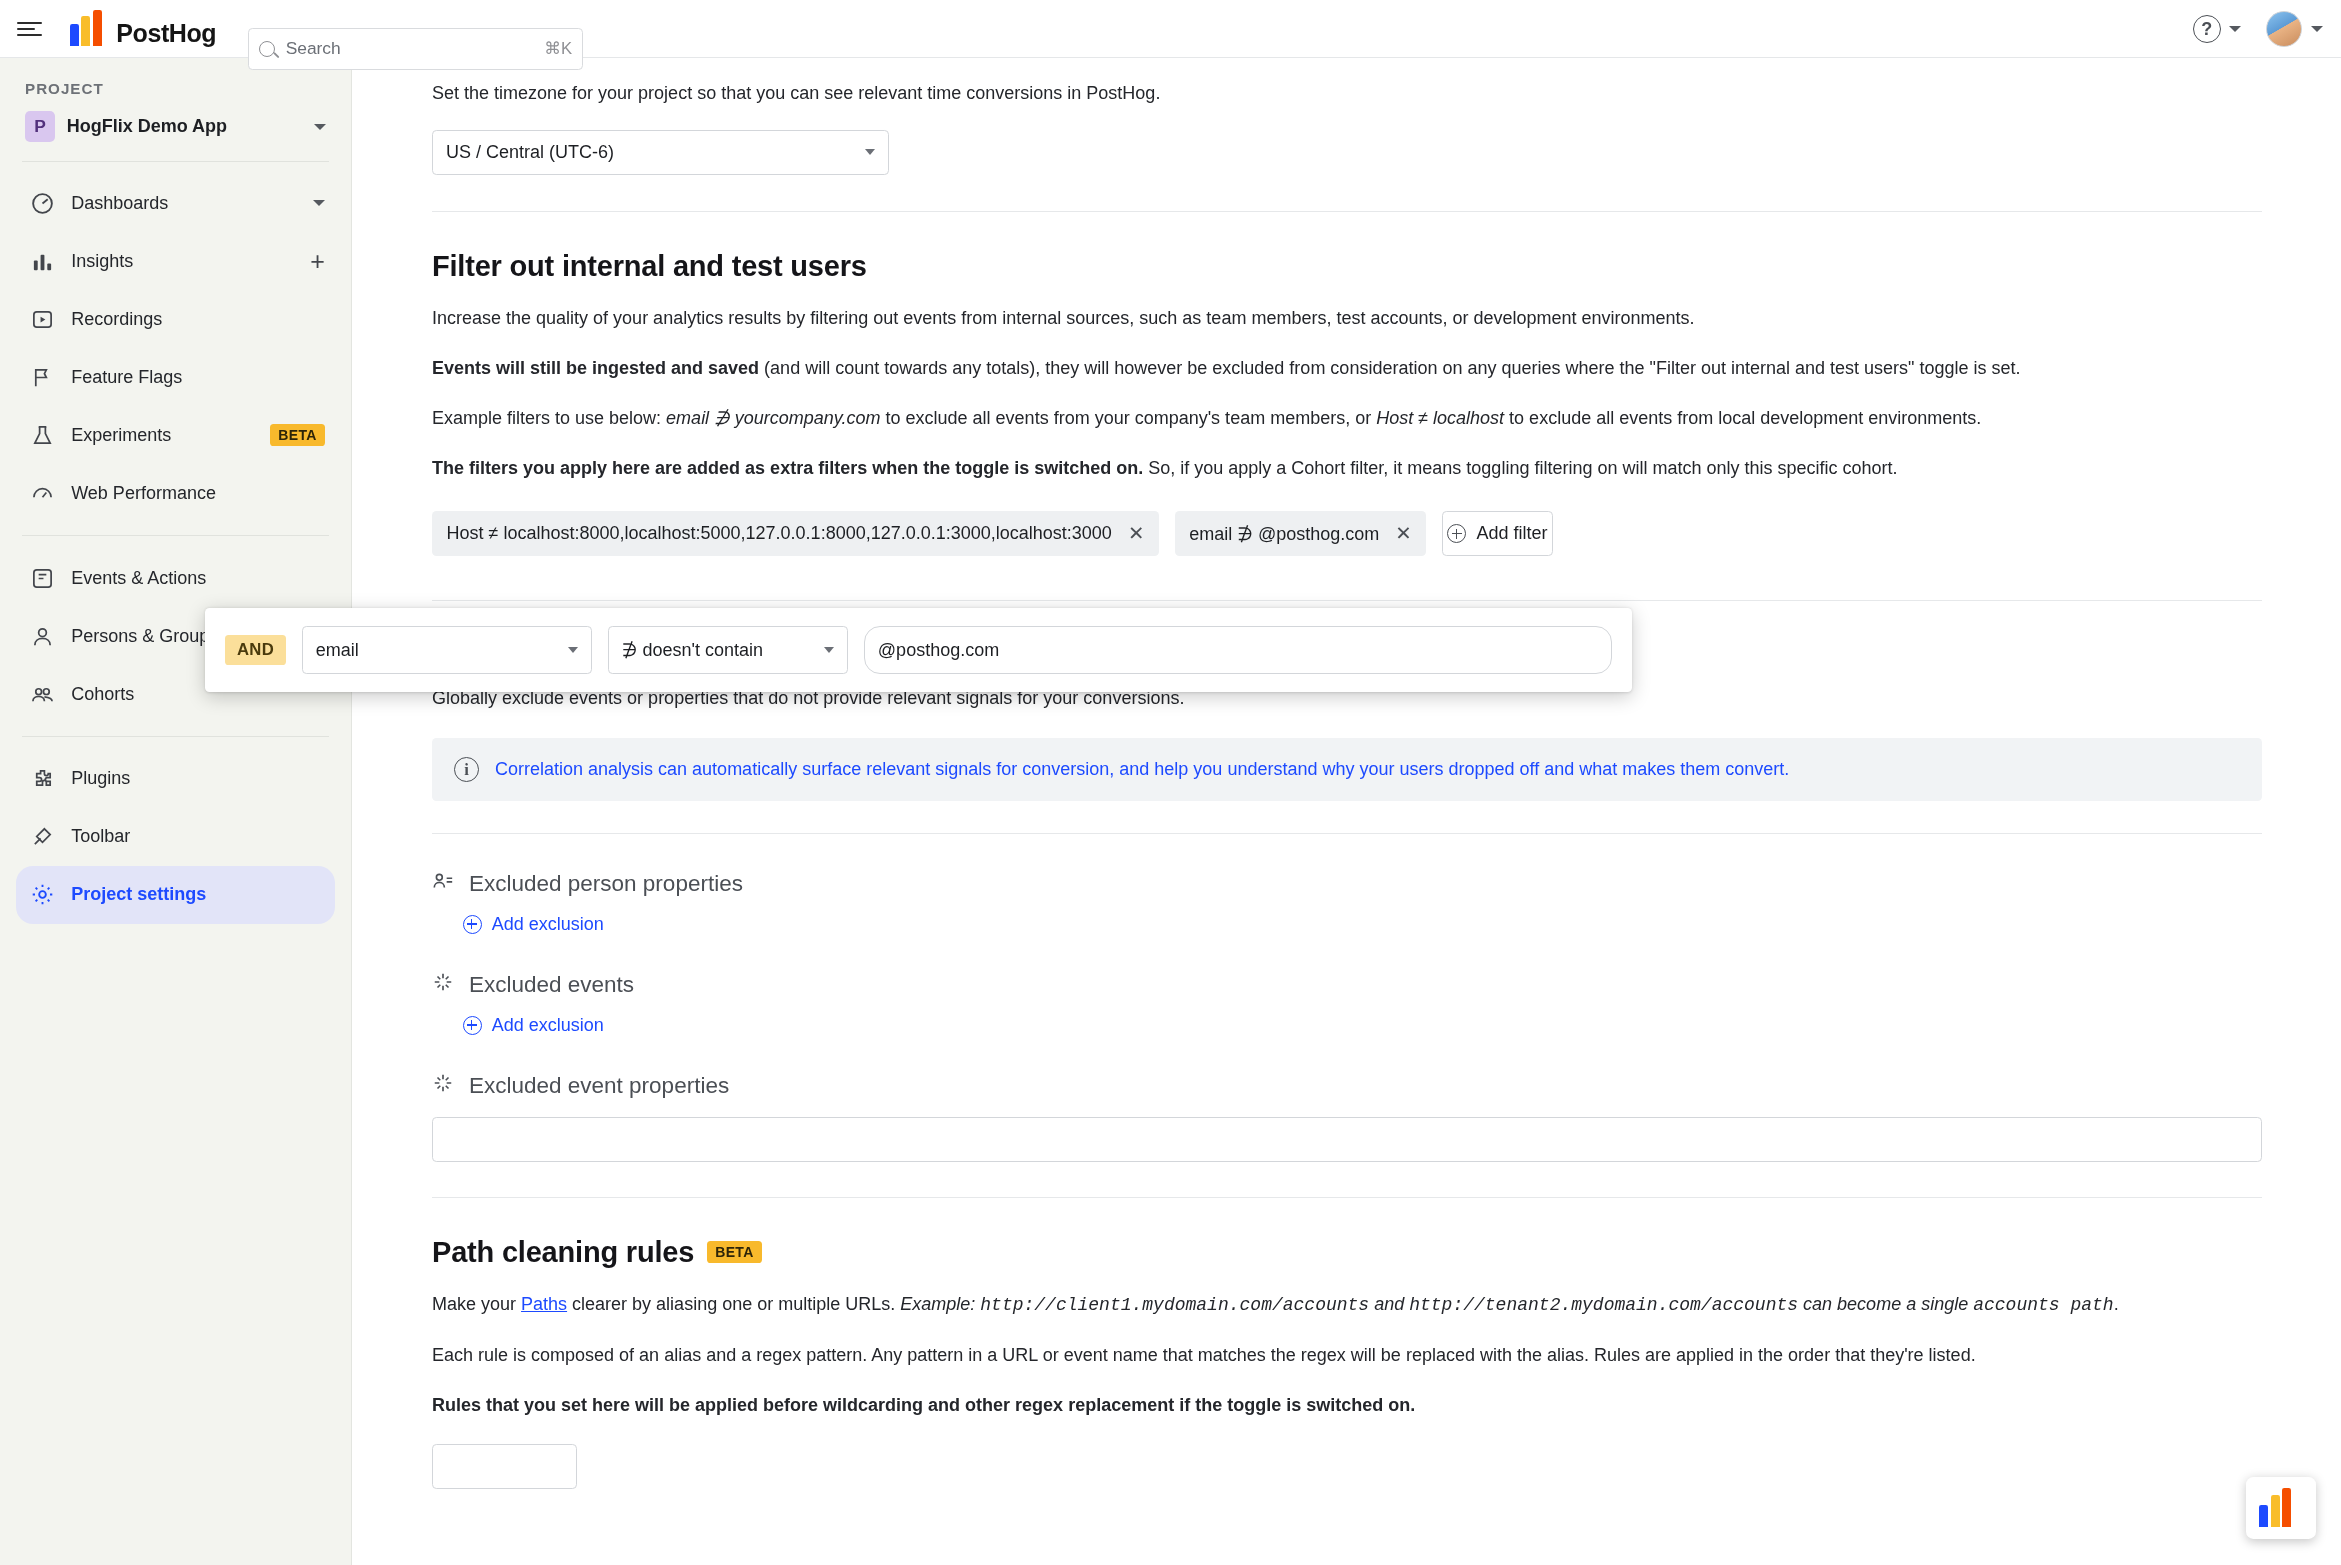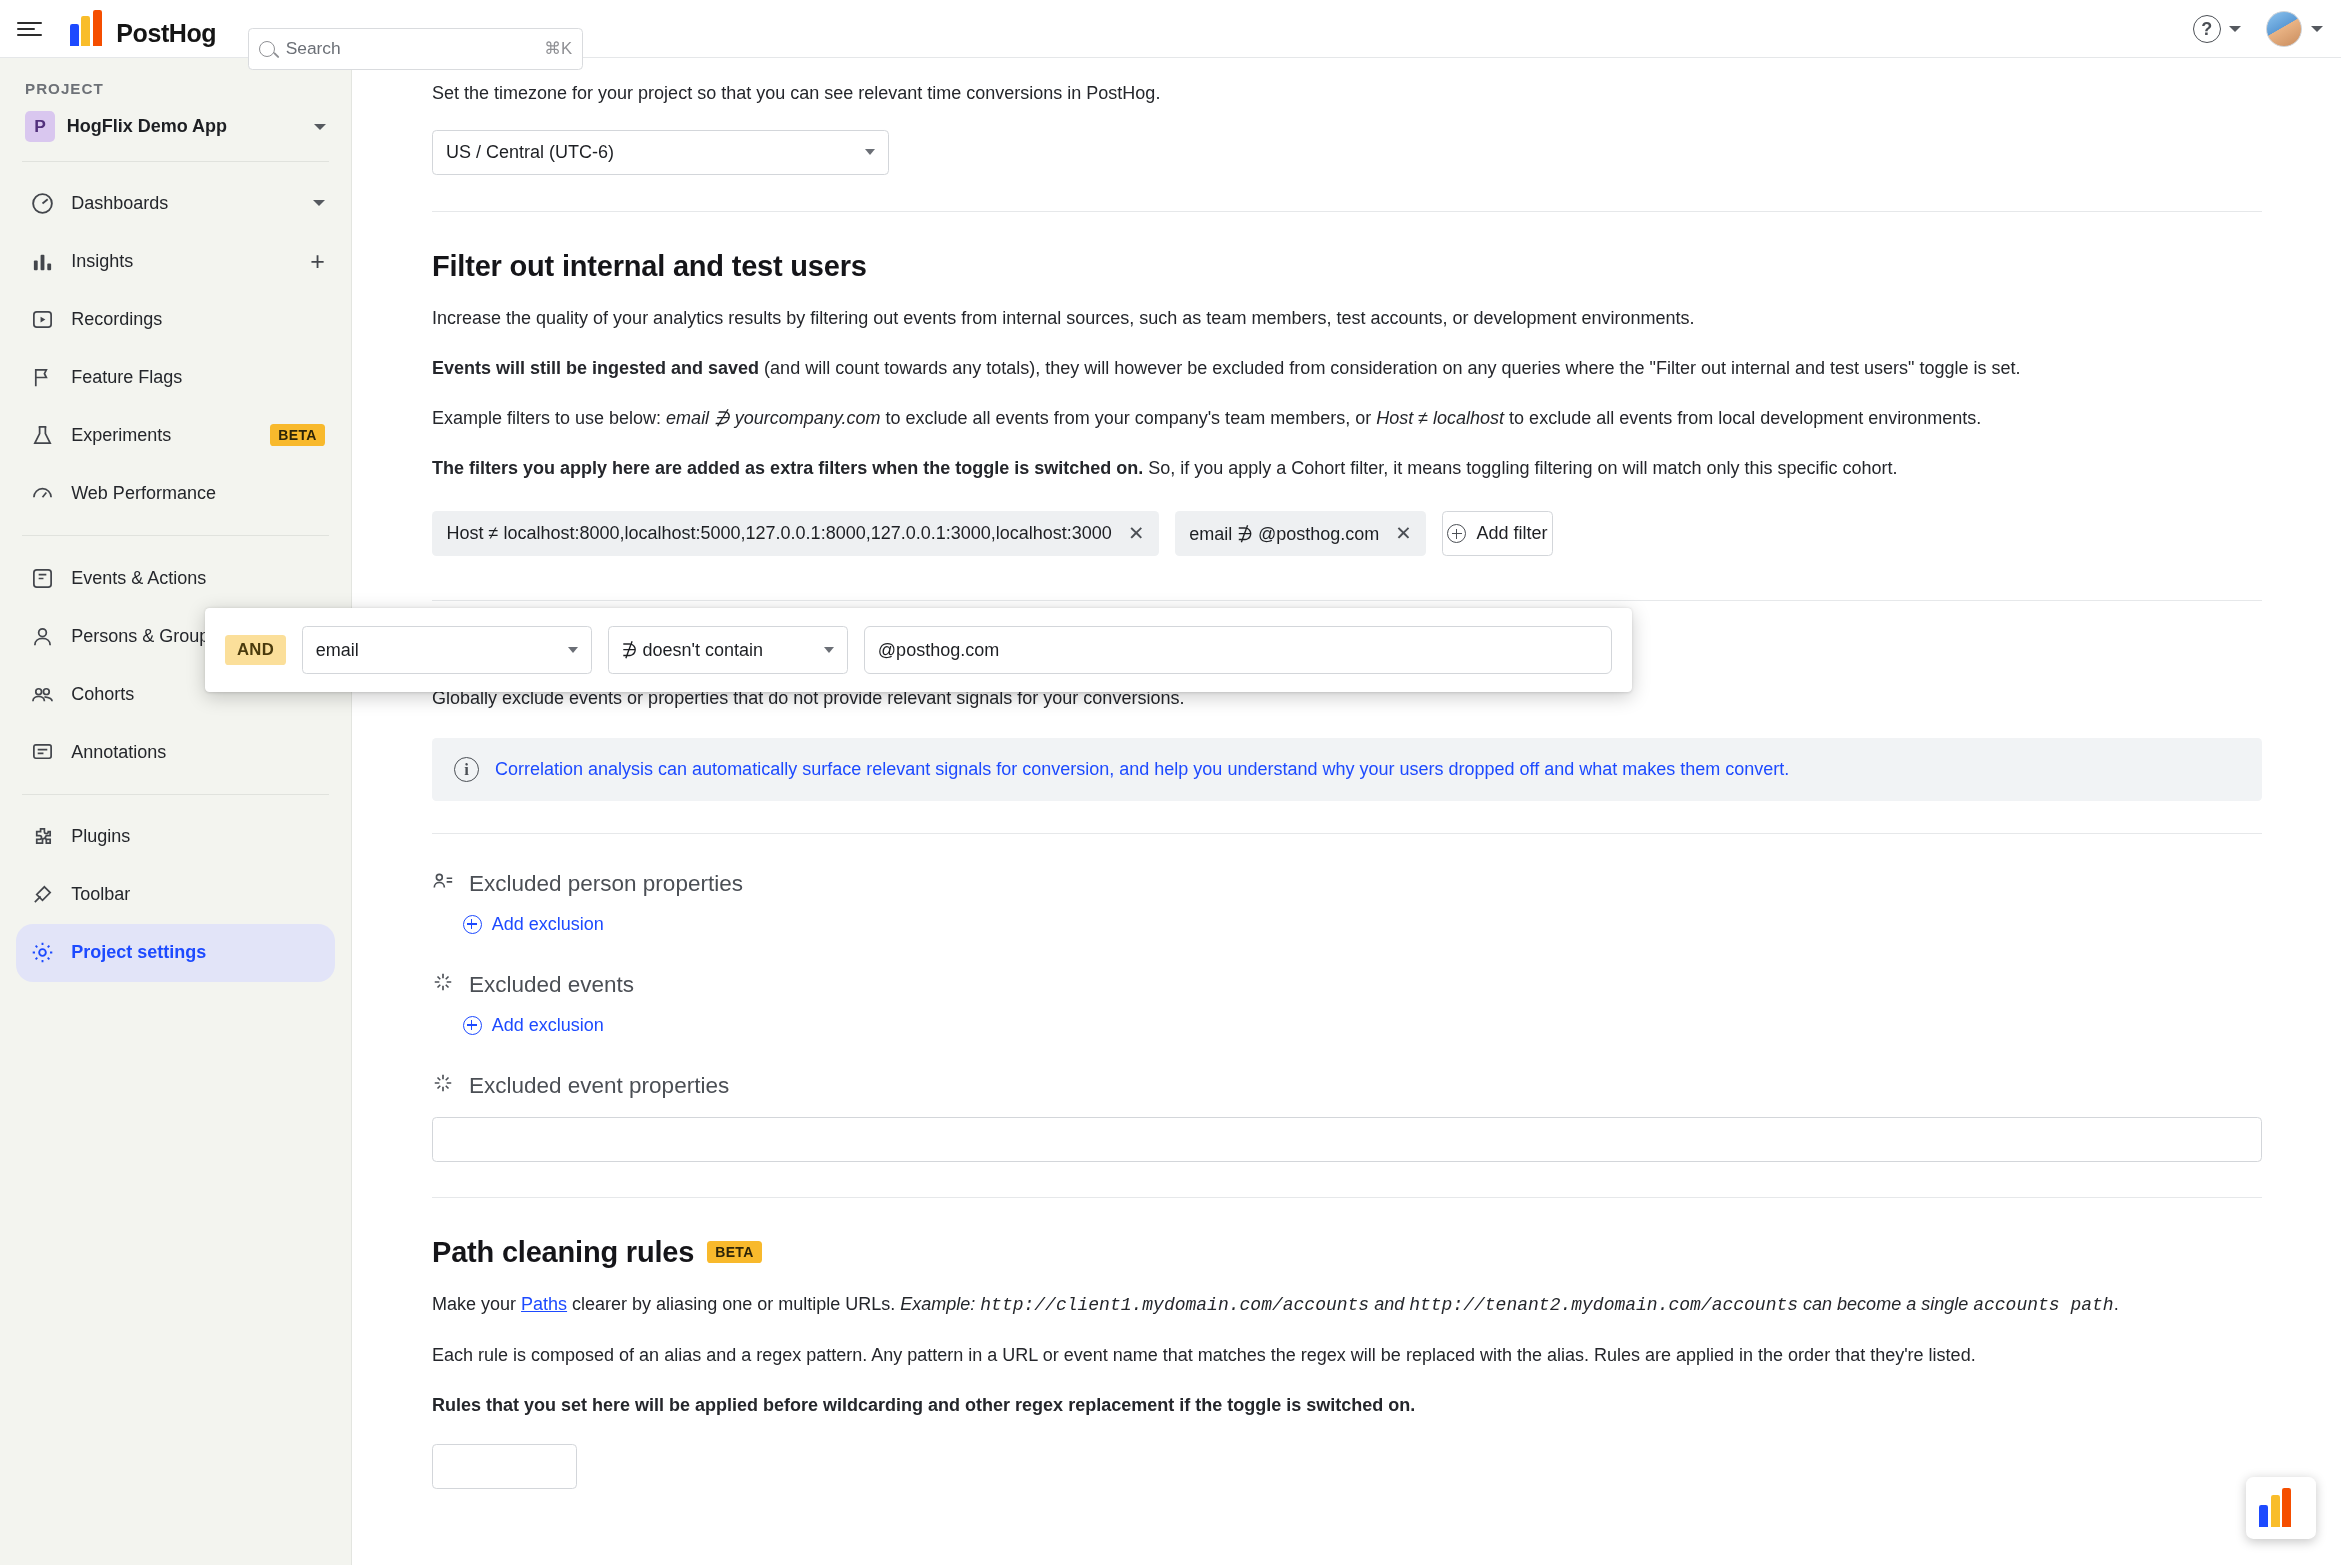--- a/index.html
+++ b/index.html
@@ -170,21 +170,21 @@
   .and-pill {
     background: #fbdf9a; color: #4a3a0c; font-size: 16.7px; font-weight: 700;
     border-radius: 3.6px; padding: 5.1px 11.6px; letter-spacing: 0.4px;
   }
   .pop-select {
     border: 0.7px solid #d3d6da; border-radius: 4.4px; height: 48px; background: #fff;
     display: flex; align-items: center; justify-content: space-between; padding: 0 13px;
     font-size: 18px; color: #1d1f23;
   }
   .pop-input {
-    flex: 1; border: 0.7px solid #d3d6da; border-radius: 6px; height: 48px; background: #fff;
+    flex: 1; border: 0.7px solid #d3d6da; border-radius: 16px; height: 48px; background: #fff;
     display: flex; align-items: center; padding: 0 13px; font-size: 18px; color: #1d1f23;
   }
   .chev {
     width: 0; height: 0; border-left: 5.8px solid transparent; border-right: 5.8px solid transparent;
     border-top: 6.5px solid #6b6f76; margin-left: 11.6px; flex: none;
   }
 
   .info-banner {
     background: #f1f3f5; border-radius: 4.4px; display: flex; align-items: center; gap: 16px;
     padding: 19px 22px; margin: 25px 0 0 0;
@@ -363,29 +363,20 @@
       <svg width="23" height="23" viewBox="0 0 24 24" fill="none" stroke="currentColor" stroke-width="1.8">
         <circle cx="8" cy="9" r="3"></circle>
           <circle cx="16" cy="9" r="3"></circle>
           <path d="M2 19c0-3 2.7-5 6-5s6 2 6 5"></path>
           <path d="M14 14.5c3 .3 8 1.4 8 4.5"></path>
       </svg>
     </span>
     <span class="lbl">Cohorts</span>
   </div>
 
-  <div class="nav-item">
-    <span class="ico">
-      <svg width="23" height="23" viewBox="0 0 24 24" fill="none" stroke="currentColor" stroke-width="1.8">
-        <rect x="3" y="4" width="18" height="14" rx="2"></rect>
-          <path d="M7 9h10M7 13h6"></path>
-      </svg>
-    </span>
-    <span class="lbl">Annotations</span>
-  </div>
 
   <div class="nav-sep"></div>
 
   <div class="nav-item">
     <span class="ico">
       <svg width="23" height="23" viewBox="0 0 24 24" fill="none" stroke="currentColor" stroke-width="1.8">
         <path d="M10 4h4v3a2 2 0 104 0h2v4h-3a2 2 0 100 4h3v4h-4v-3a2 2 0 10-4 0v3H6v-4h3a2 2 0 100-4H6V7h4z"></path>
       </svg>
     </span>
     <span class="lbl">Plugins</span>

